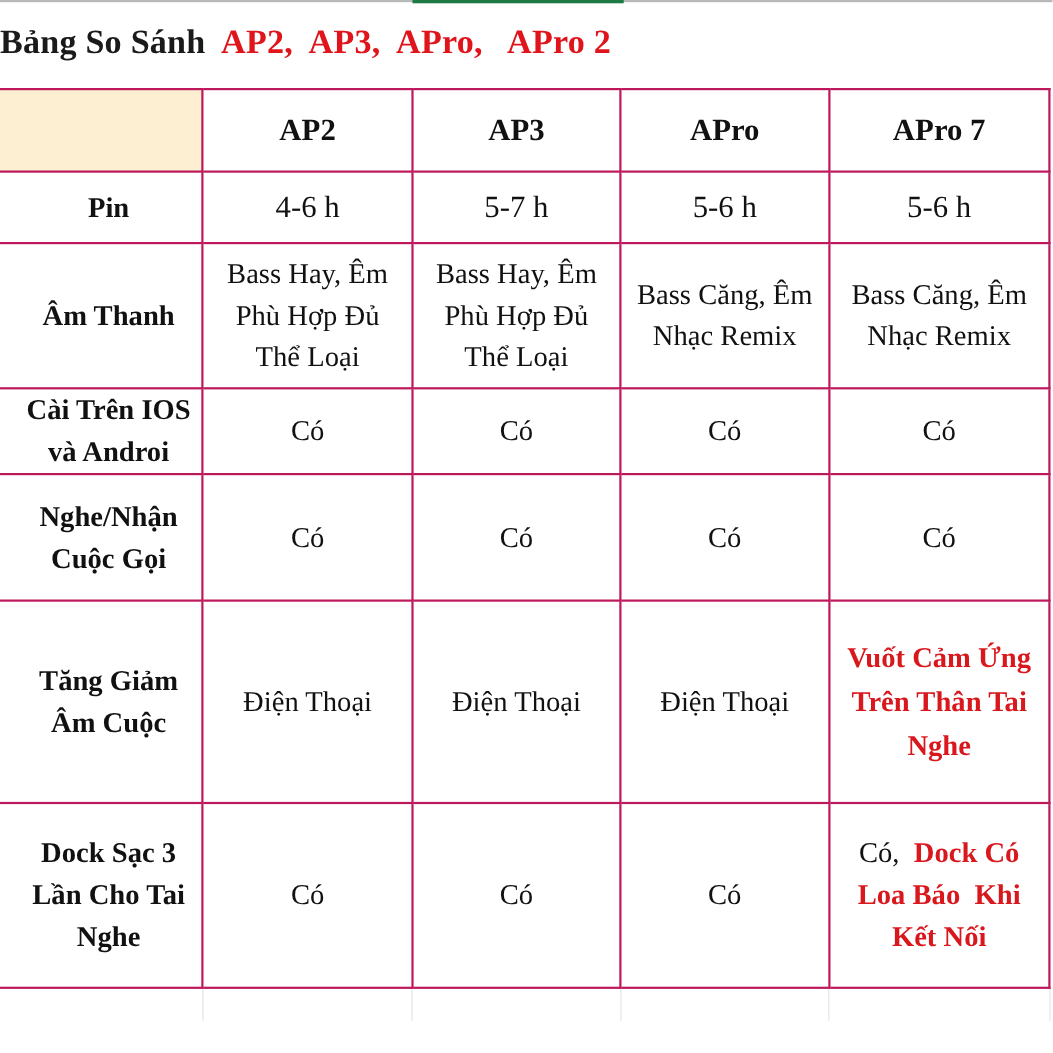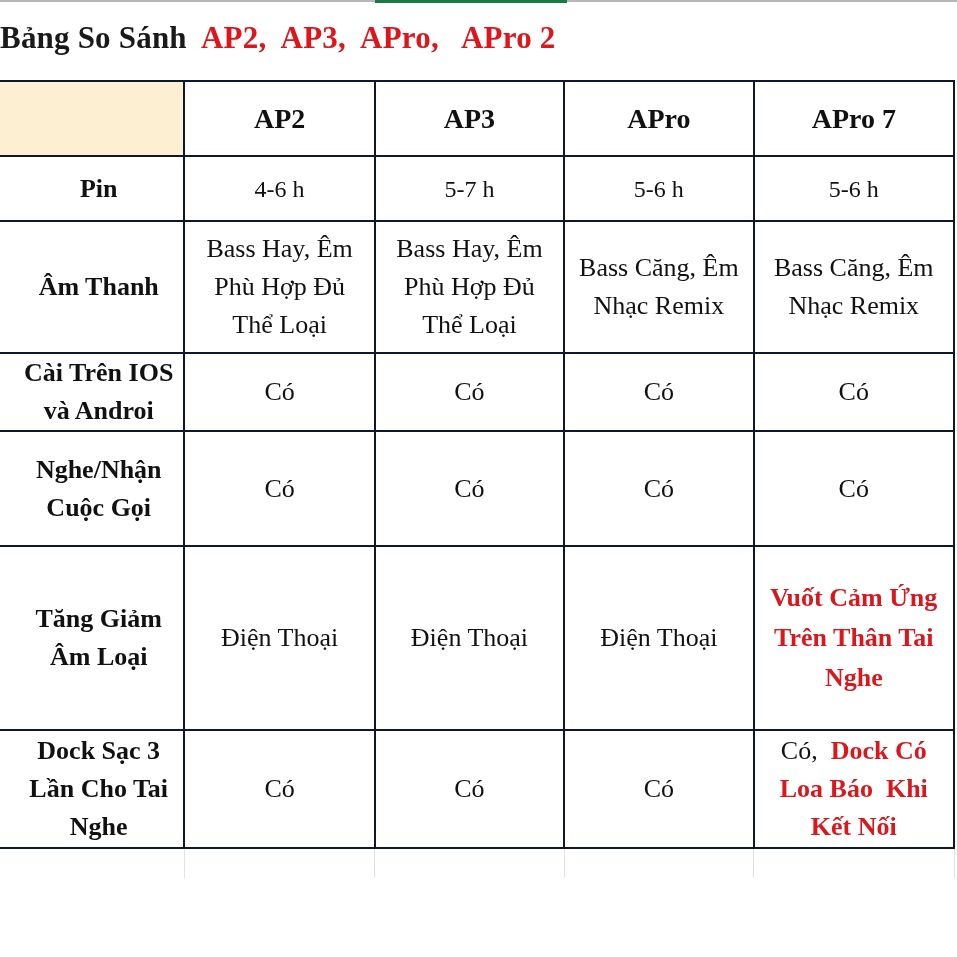--- a/index.html
+++ b/index.html
@@ -3,26 +3,26 @@
 <meta charset="utf-8">
 <style>
   html, body { margin:0; padding:0; background:#ffffff; }
   body { width:957px; height:957px; position:relative; overflow:hidden; font-family:"Liberation Serif", serif; color:#111; }
   .topline { position:absolute; left:0; top:0; width:957px; height:2px; background:#b8b8b8; }
   .topsel { position:absolute; left:375px; top:0; width:192px; height:3px; background:#1e7a44; }
   .title { position:absolute; left:0; top:20px; width:957px; text-align:left; font-size:31px; font-weight:bold; letter-spacing:0.2px; white-space:pre; }
   .title .black { color:#1a1a1a; }
   .title .red { color:#e0141b; }
   table { position:absolute; left:-2px; top:80px; border-collapse:collapse; table-layout:fixed; }
-  td { border:2px solid #0f172a; text-align:center; vertical-align:middle; padding:0 2px; line-height:38px; font-size:27px; }
+  td { border:2px solid #be185d; text-align:center; vertical-align:middle; padding:0 2px; line-height:38px; font-size:27px; }
   td.head { font-weight:bold; font-size:28px; }
   td.label { font-weight:bold; font-size:26px; line-height:38px;padding-left:16px; }
   td.corner { background:#fdefd1; }
   td.val { font-size:26px; }
-  td.val.big { font-size:24px;font-family:Liberation Serif, serif; }
+  td.val.big { font-size:28px;font-family:Liberation Serif, serif; }
   .red { color:#d9181e; }
   .redb { color:#d9181e; font-weight:bold; }
   .bottomrow td { border-bottom:none; border-left:1px solid #e2e2e2; border-right:1px solid #e2e2e2; border-top:2px solid #2a2a2a; }
 </style>
 </head>
 <body>
 
 <div class="topline"></div>
 <div class="topsel"></div>
 
@@ -121,39 +121,39 @@
           <div>Có</div>
         </td>
     <td class="val">
           <div>Có</div>
         </td>
   </tr>
 
   <tr style="height:184px">
     <td class="label">
       <div>Tăng Giảm</div>
-          <div>Âm Loại</div>
+          <div>Âm Cuộc</div>
     </td>
     <td class="val">
           <div>Điện Thoại</div>
         </td>
     <td class="val">
           <div>Điện Thoại</div>
         </td>
     <td class="val">
           <div>Điện Thoại</div>
         </td>
     <td class="val redb" style="line-height:40px">
       <div>Vuốt Cảm Ứng</div>
           <div>Trên Thân Tai</div>
           <div>Nghe</div>
     </td>
   </tr>
 
-  <tr style="height:118px">
+  <tr style="height:168px">
     <td class="label">
       <div>Dock Sạc 3</div>
           <div>Lần Cho Tai</div>
           <div>Nghe</div>
     </td>
     <td class="val">
           <div>Có</div>
         </td>
     <td class="val">
           <div>Có</div>

